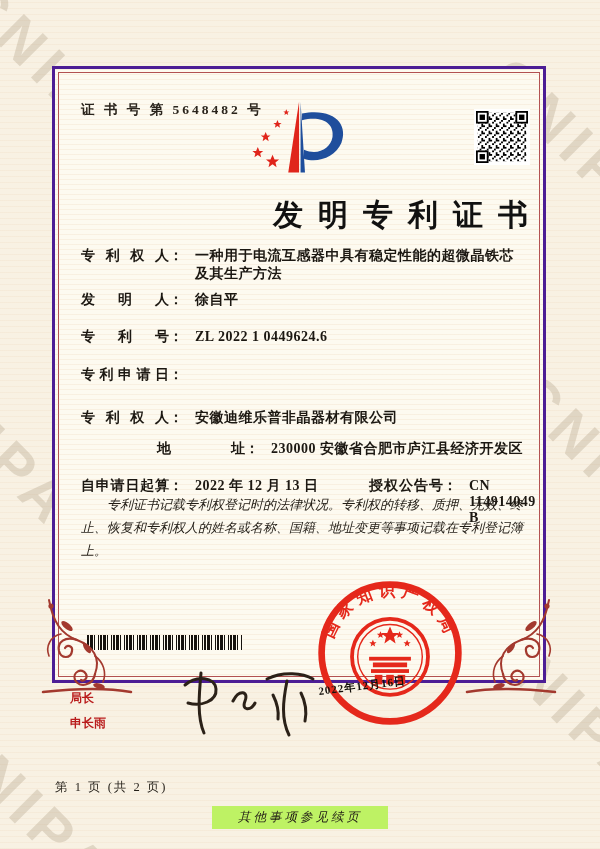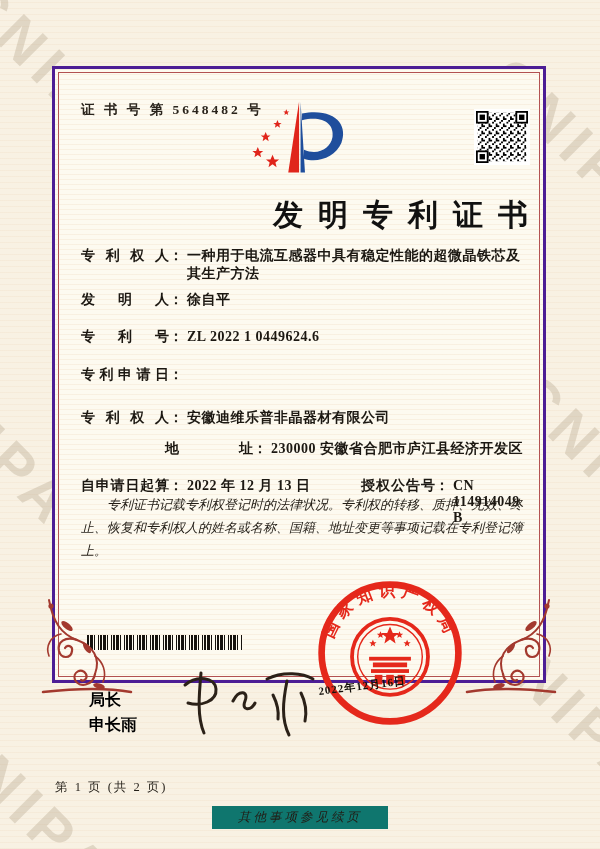--- a/index.html
+++ b/index.html
@@ -44,57 +44,57 @@
     font-size:30px;font-weight:bold;letter-spacing:15px;color:#111;margin-top:16px;
   }
   .field-row{
     position:absolute;left:26px;right:20px;font-size:14px;font-weight:600;color:#1c1812;z-index:3;
     display:flex;align-items:baseline;
   }
   .flabel{
     display:inline-block;width:88px;text-align:justify;text-align-last:justify;flex:none;
   }
   .colon{flex:none;}
-  .fvalue{margin-left:4px;letter-spacing:0.5px;}
+  .fvalue{margin-left:12px;letter-spacing:0.5px;}
   .fvalue.wide{flex:none;width:168px;}
   .flabel.second{width:74px;margin-left:6px;}
   .paras{
     position:absolute;left:26px;top:424px;width:442px;z-index:3;
     font-size:13px;line-height:1.78;color:#211c15;font-style:italic;font-weight:500;
   }
   .paras p{margin:0;text-indent:2em;}
   .barcode{
     position:absolute;left:32px;top:566px;width:156px;height:15px;z-index:3;
     background:repeating-linear-gradient(90deg,
       #15120e 0 2px, #fdfaf0 2px 3px,
       #15120e 3px 6px, #fdfaf0 6px 7px,
       #15120e 7px 8px, #fdfaf0 8px 11px,
       #15120e 11px 12px, #fdfaf0 12px 13px);
   }
   .sig-title,.sig-name{
-    position:absolute;left:34px;z-index:4;
+    position:absolute;left:15px;z-index:4;
     font-family:"Liberation Sans","DejaVu Sans",sans-serif;
-    font-size:16px;font-weight:bold;color:#000000;
+    font-size:12px;font-weight:bold;color:#b91c1c;
   }
   .sig-title{top:621px;}
   .sig-name{top:646px;}
   .sig-script{position:absolute;left:116px;top:592px;width:150px;height:88px;z-index:4;}
   .seal{position:absolute;left:314px;top:577px;width:152px;height:152px;z-index:4;}
   .seal-date{
     position:absolute;left:318px;top:676px;width:130px;z-index:5;
     font-size:11px;font-weight:bold;color:#14110c;letter-spacing:1px;
     transform:rotate(-7deg);white-space:nowrap;
   }
   .pageno{
     position:absolute;left:0;right:0;top:710px;z-index:3;
     font-size:12.5px;color:#241f18;letter-spacing:2px;
   }
   .contnote{
     position:absolute;left:50%;top:806px;transform:translateX(-50%);z-index:6;
-    background:#0f766e;padding:3px 26px;font-size:12.5px;font-style:italic;
+    background:#bef264;padding:3px 26px;font-size:12.5px;font-style:italic;
     color:#221d16;letter-spacing:3px;white-space:nowrap;
   }
   .corner{position:absolute;z-index:5;pointer-events:none;}
   .corner.bl{left:-16px;bottom:-16px;}
   .corner.br{right:-16px;bottom:-16px;transform:scaleX(-1);}
   .hidden-defs{position:absolute;width:0;height:0;overflow:hidden;}
 </style>
 </head>
 <body>
 

